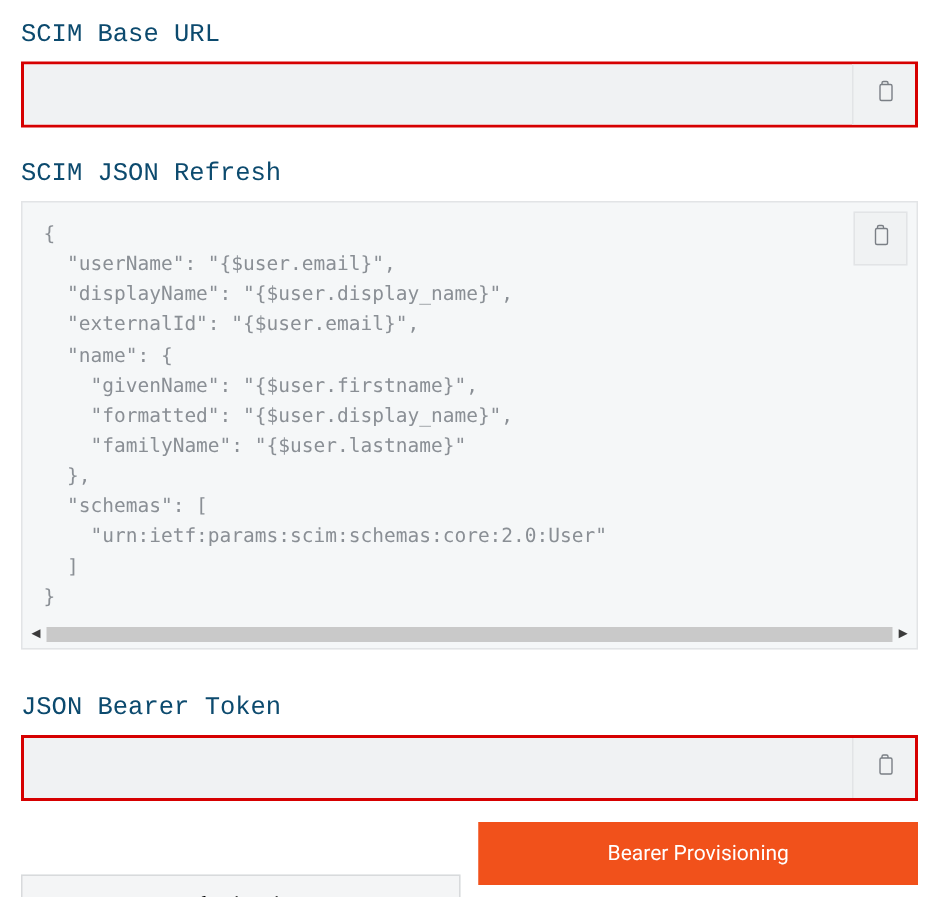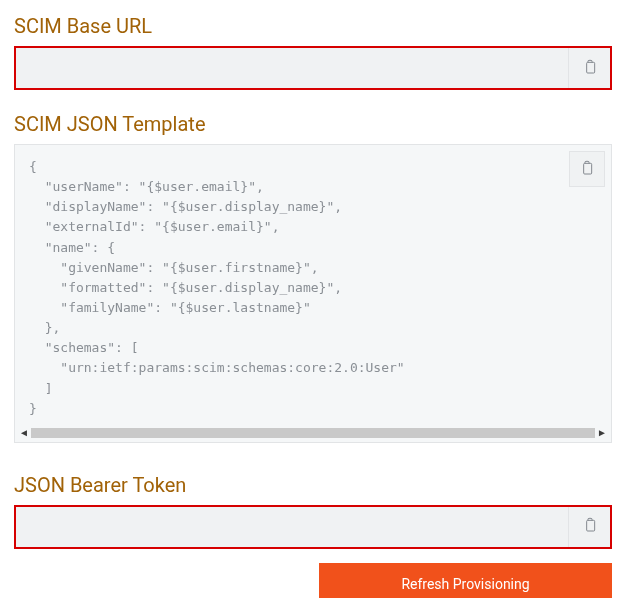--- a/index.html
+++ b/index.html
@@ -6,23 +6,24 @@
   body {
     margin: 0;
     padding: 14px 14px 20px 14px;
     font-family: -apple-system, BlinkMacSystemFont, "Segoe UI", Roboto, Helvetica, Arial, sans-serif;
     font-size: 14px;
     color: #333;
     background: #fff;
     width: 626px;
   }
   .section-label {
-    font-size: 20px;
-    color: #a16207;
+    font-size: 17px;
+    color: #0c4a6e;
     margin: 0 0 8px 0;
+    font-family: Liberation Mono, monospace;
   }
   .field-wrap {
     position: relative;
     margin-bottom: 22px;
   }
   .field-wrap.highlight {
     border: 2px solid #d60000;
   }
   .field-input-row {
     display: flex;
@@ -124,21 +125,21 @@
       <span>
         <svg viewBox="0 0 24 24">
             <rect x="7" y="5" width="12" height="16" rx="1.5"></rect>
             <path d="M9 5V3.5A1.5 1.5 0 0 1 10.5 2h3A1.5 1.5 0 0 1 15 3.5V5"></path>
           </svg>
       </span>
     </div>
   </div>
 </div>
 
-<div class="section-label">SCIM JSON Template</div>
+<div class="section-label">SCIM JSON Refresh</div>
 <div class="json-box">
   <div class="copy-btn-float">
     <span>
       <svg viewBox="0 0 24 24">
           <rect x="7" y="5" width="12" height="16" rx="1.5"></rect>
           <path d="M9 5V3.5A1.5 1.5 0 0 1 10.5 2h3A1.5 1.5 0 0 1 15 3.5V5"></path>
         </svg>
     </span>
   </div>
   <pre class="json-pre">{
@@ -171,14 +172,14 @@
             <rect x="7" y="5" width="12" height="16" rx="1.5"></rect>
             <path d="M9 5V3.5A1.5 1.5 0 0 1 10.5 2h3A1.5 1.5 0 0 1 15 3.5V5"></path>
           </svg>
       </span>
     </div>
   </div>
 </div>
 
 <div class="button-row">
   <div class="btn secondary">Refresh Token</div>
-  <div class="btn danger">Refresh Provisioning</div>
+  <div class="btn danger">Bearer Provisioning</div>
 </div>
 
 </body></html>

